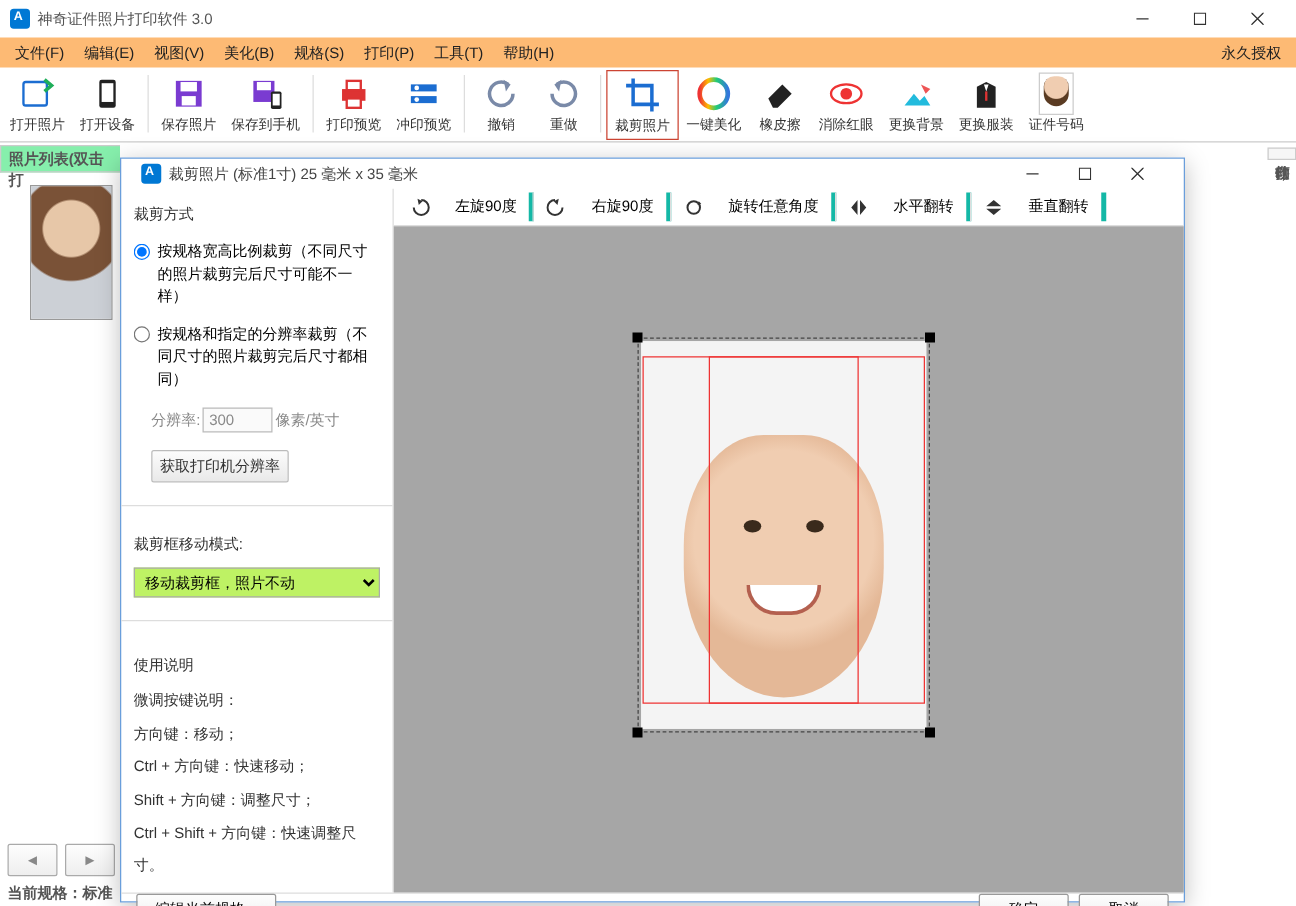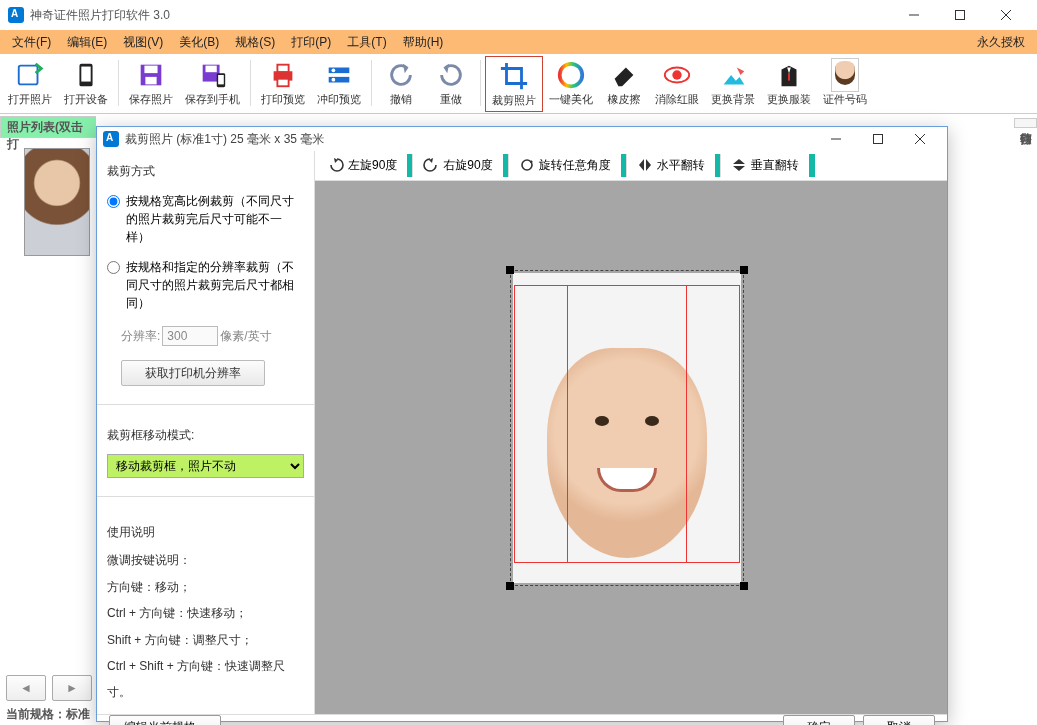--- a/index.html
+++ b/index.html
@@ -33,41 +33,41 @@
 
 .thumb { position:absolute; left:24px; top:148px; width:66px; height:108px; border:1px solid #999; }
 .thumb-face { width:100%; height:100%; background:radial-gradient(circle at 50% 32%, #e7c7a8 0 28%, #7a5237 30% 52%, #ccd0d6 54% 100%); }
 
 .nav-arrows { position:absolute; bottom:24px; left:6px; display:flex; gap:6px; }
 .nav-arrows .arr { width:40px; height:26px; border:1px solid #aaa; background:linear-gradient(#fdfdfd,#eee); display:flex; align-items:center; justify-content:center; color:#888; border-radius:2px; }
 .status { position:absolute; bottom:2px; left:6px; font-size:12px; font-weight:bold; color:#555; }
 
 
 .crop-win { position:absolute; left:96px; top:126px; width:852px; height:596px; border:1px solid #6a9edb; background:#fff; box-shadow:0 4px 18px rgba(0,0,0,.25); display:flex; flex-direction:column; }
-.crop-title { height:28px; display:flex; align-items:center; padding:0 6px; }
+.crop-title { height:28px; display:flex; align-items:center; padding:0 16px; }
 .crop-title .logo { width:16px; height:16px; background:#0078d4; border-radius:3px; margin-right:6px; position:relative; }
 .crop-title .logo::after { content:"A"; color:#fff; font-size:10px; position:absolute; left:3px; top:1px; font-weight:bold; }
 .crop-title .caption { flex:1; color:#444; }
 .crop-title .win-btn { width:42px; height:24px; }
 .crop-body { flex:1; display:flex; }
 .crop-left { width:218px; border-right:1px solid #ddd; padding:8px 10px; display:flex; flex-direction:column; gap:8px; }
 .group-title { font-size:12px; color:#333; margin:4px 0 2px; }
 .radio-row { display:flex; align-items:flex-start; gap:6px; padding:2px 0; }
 .radio-row input { margin-top:3px; flex-shrink:0; }
 .radio-row label { line-height:1.5; }
 .dpi-row { display:flex; align-items:center; gap:2px; margin-left:14px; margin-top:4px; color:#888; }
 .dpi-row input { width:56px; height:20px; border:1px solid #bbb; padding:0 4px; color:#888; }
-.printer-btn { width:144px; height:26px; margin-left:14px; margin-top:6px; border:1px solid #bbb; background:linear-gradient(#fcfcfc,#e9e9e9); border-radius:2px; color:#333; }
+.printer-btn { width:110px; height:26px; margin-left:14px; margin-top:6px; border:1px solid #bbb; background:linear-gradient(#fcfcfc,#e9e9e9); border-radius:2px; color:#333; }
 .divider { height:1px; background:#ddd; margin:10px -10px; }
 .mode-select { width:100%; height:24px; border:1px solid #aaa; background:#bef264; padding:0 4px; }
 .help p { line-height:2.2; color:#333; }
 
 .crop-right { flex:1; display:flex; flex-direction:column; }
 .rot-bar { height:30px; display:flex; align-items:center; border-bottom:1px solid #ddd; padding:2px 4px; gap:0; }
-.rot-btn { display:flex; align-items:flex-start; gap:4px; padding:3px 10px; border-left:1px solid #ddd; border-right:6px solid #14b8a6; margin-left:-1px; }
+.rot-btn { display:flex; align-items:flex-end; gap:20px; padding:3px 10px; border-left:1px solid #ddd; border-right:4px solid #14b8a6; margin-left:-1px; }
 .rot-btn:first-child { border-left:none; }
 .rot-btn svg { width:16px; height:16px; }
 .canvas { flex:1; background:#a6a6a6; position:relative; }
 .photo { position:absolute; left:198px; top:92px; width:228px; height:310px; }
 .photo-bg { position:absolute; inset:0; background:#fff; }
 .face { position:absolute; left:0; top:0; width:100%; height:100%; overflow:hidden; background:#f4f4f4; }
 
 .face::before { content:""; position:absolute; left:50%; top:58%; transform:translate(-50%,-50%); width:160px; height:210px; border-radius:80px 80px 100px 100px/110px 110px 130px 130px; background:radial-gradient(circle at 50% 40%, #f0cdb1 0 48%, #e4b897 60%); }
 .hair { position:absolute; left:50%; top:50%; transform:translate(-50%,-50%); width:230px; height:290px; border-radius:120px 120px 140px 140px/150px 150px 160px 160px; background:radial-gradient(ellipse at 50% 30%, #6b4a2f 0 58%, #4a3320 70%); z-index:-1; }
 .smile { position:absolute; left:50%; top:63%; transform:translateX(-50%); width:60px; height:24px; border:3px solid #b4604f; border-top:none; border-radius:0 0 40px 40px; background:#fff; }

